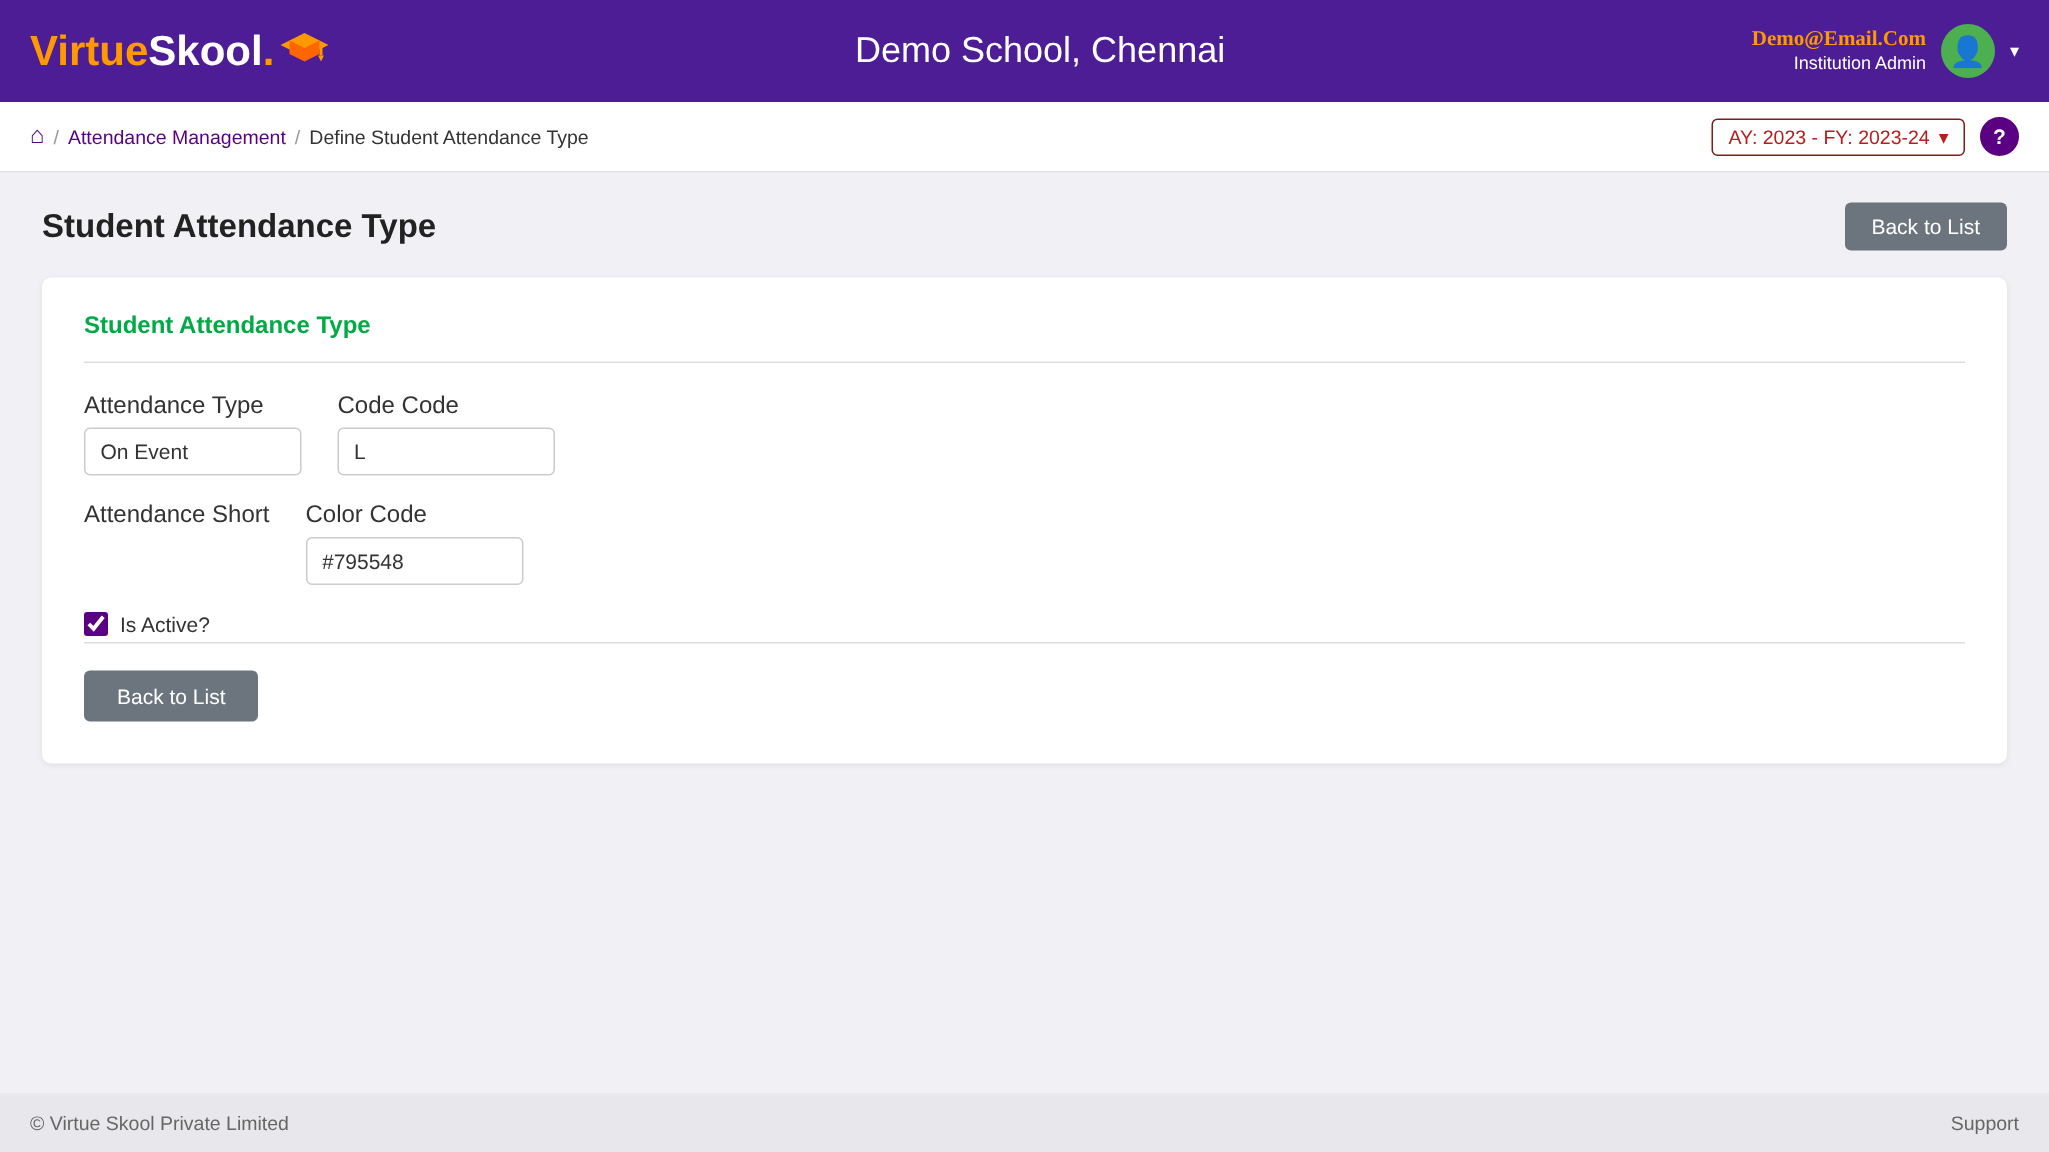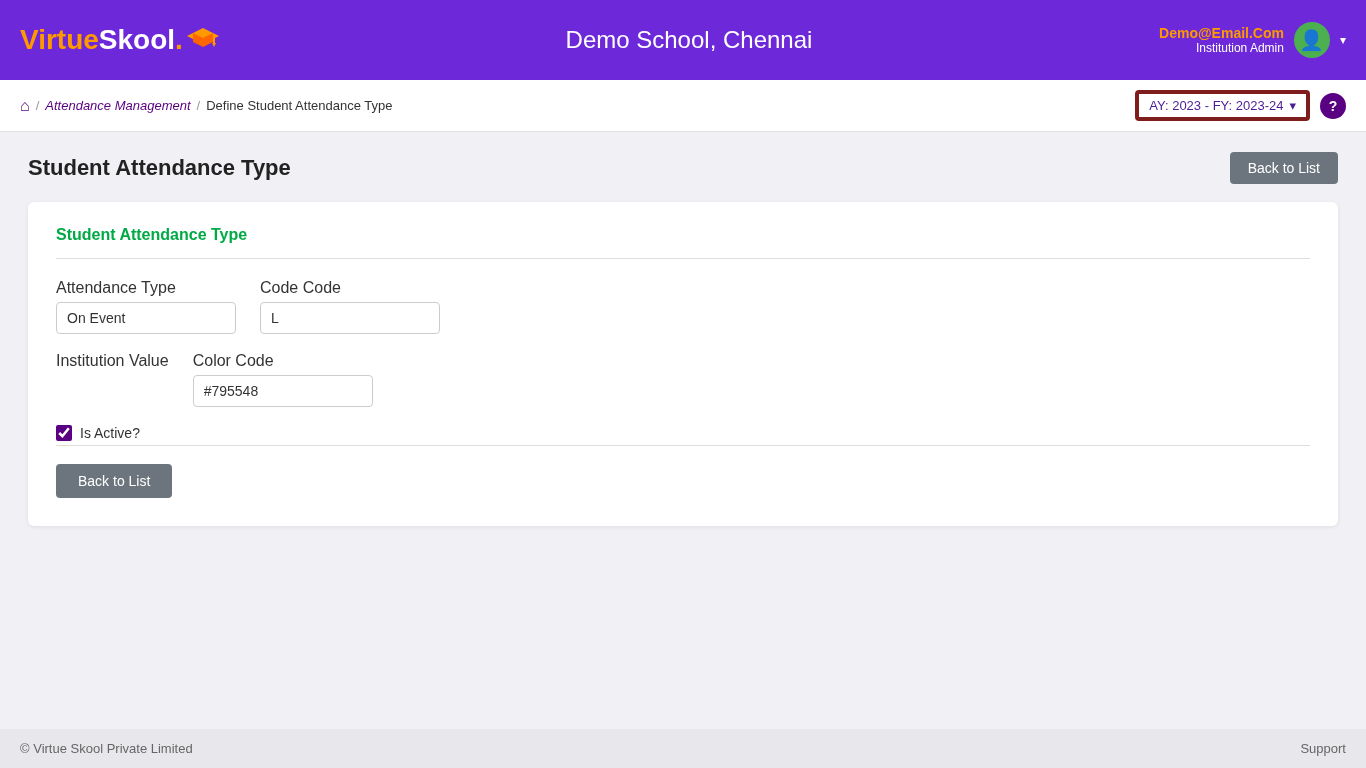--- a/index.html
+++ b/index.html
@@ -1,24 +1,24 @@
 <!DOCTYPE html>
 <html><head>
   <meta charset="utf-8">
   <style>
     * { box-sizing: border-box; margin: 0; padding: 0; }
     body { font-family: Arial, sans-serif; background: #f0f0f5; min-height: 768px; display: flex; flex-direction: column; }
 
     
     .header {
-      background: #6d28d9;
+      background: #4c1d95;
       display: flex;
       align-items: center;
       padding: 0 20px;
-      height: 80px;
+      height: 68px;
       justify-content: space-between;
     }
     .logo-area {
       display: flex;
       align-items: center;
     }
     .logo-text {
       font-size: 28px;
       font-weight: bold;
     }
@@ -33,20 +33,21 @@
     .header-right {
       display: flex;
       align-items: center;
       gap: 10px;
     }
     .user-email {
       color: #ff9900;
       font-size: 14px;
       font-weight: bold;
       text-align: center;
+      font-family: Liberation Serif, serif;
     }
     .user-role {
       color: #ffffff;
       font-size: 12px;
       text-align: right;
     }
     .user-info-text { text-align: right; }
     .user-avatar {
       width: 36px;
       height: 36px;
@@ -73,28 +74,28 @@
       align-items: center;
       gap: 6px;
       font-size: 13px;
       color: #666;
     }
     .breadcrumb-home {
       color: #5a0082;
       font-size: 16px;
     }
     .breadcrumb-separator { color: #999; }
-    .breadcrumb-link { color: #5a0082; text-decoration: none; cursor: pointer; font-style: italic; }
+    .breadcrumb-link { color: #5a0082; text-decoration: none; cursor: pointer; }
     .breadcrumb-current { color: #333; }
     .ay-selector {
-      border: 4px solid #7f1d1d;
+      border: 1px solid #7f1d1d;
       border-radius: 4px;
       padding: 4px 10px;
       font-size: 13px;
-      color: #4c1d95;
+      color: #b91c1c;
       background: white;
       cursor: pointer;
       display: flex;
       align-items: center;
       gap: 6px;
     }
     .breadcrumb-right {
       display: flex;
       align-items: center;
       gap: 10px;
@@ -170,21 +171,21 @@
     .form-label {
       font-size: 16px;
       color: #333;
     }
     .form-input {
       border: 1px solid #ccc;
       border-radius: 4px;
       padding: 7px 10px;
       font-size: 14px;
       color: #333;
-      width: 180px;
+      width: 145px;
       background: white;
     }
     .checkbox-row {
       display: flex;
       align-items: center;
       gap: 8px;
       margin-bottom: 4px;
     }
     .checkbox-input {
       width: 16px;
@@ -284,21 +285,21 @@
         <input class="form-input" type="text" value="On Event" style="">
       </div>
       <div class="form-group">
         <label class="form-label">Code Code</label>
         <input class="form-input" type="text" value="L" style="">
       </div>
     </div>
 
     <div class="form-row">
       <div class="form-group">
-        <label class="form-label">Institution Value</label>
+        <label class="form-label">Attendance Short</label>
       </div>
       <div class="form-group">
         <label class="form-label">Color Code</label>
         <input class="form-input" type="text" value="#795548" style="">
       </div>
     </div>
 
     <div class="checkbox-row">
       <input class="checkbox-input" type="checkbox" id="isActive" checked="" style="">
       <label class="checkbox-label" for="isActive">Is Active?</label>

